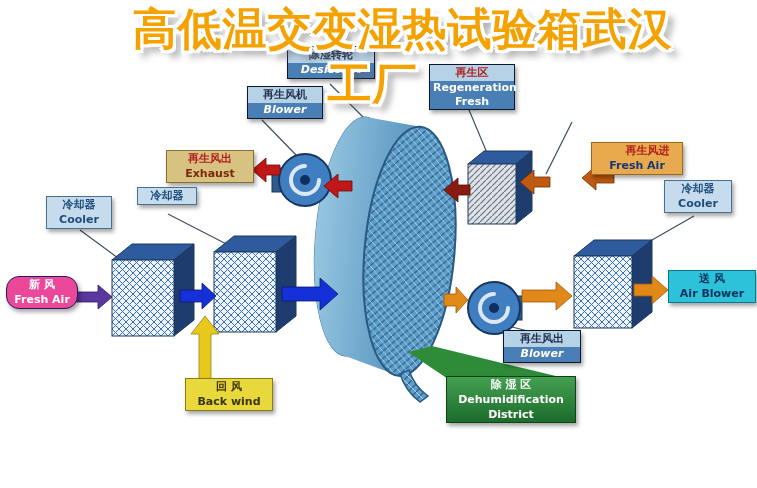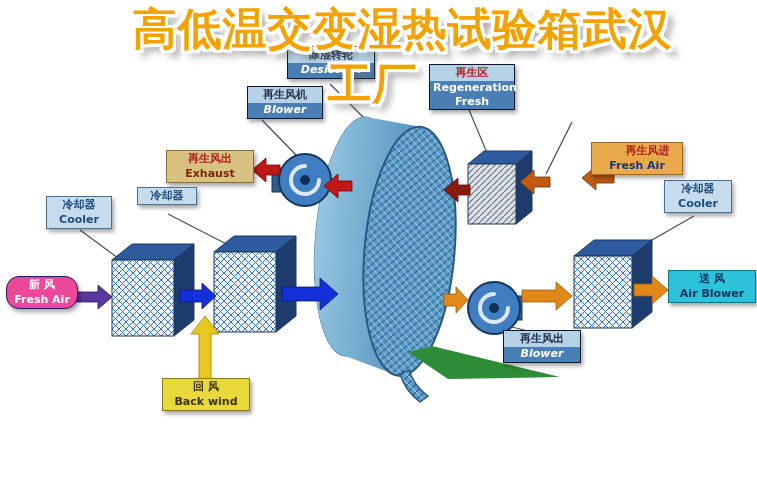--- a/index.html
+++ b/index.html
@@ -19,21 +19,21 @@
   .tan .en{color:#7a2808;}
   .orange{background:#e8aa4c;border-color:#9a6820;}
   .orange .zh{color:#b02020;margin-left:21px;}
   .orange .en{color:#14387c;}
   .pale{background:#c6dcec;border-color:#4a7090;}
   .pale .zh,.pale .en{color:#1c4c7c;}
   .purple{background:#ec4899;border-color:#241c60;border-radius:13px;}
   .purple .zh,.purple .en{color:#ffffff;}
   .cyan{background:#2cc2da;border-color:#0a7890;}
   .cyan .zh,.cyan .en{color:#08305c;}
-  .yellow{background:#e8d83c;border-color:#8a7c10;}
+  .yellow{background:#e8d83c;border-color:#8a7c10;margin-left:23px;}
   .yellow .zh,.yellow .en{color:#3a3400;}
   .green{background:linear-gradient(180deg,#44a050,#1c6c2c);border-color:#0c4418;}
   .green .zh,.green .en{color:#ffffff;}
   .title{position:absolute;left:0;right:0;top:188;text-align:center;z-index:9;
          font-weight:bold;pointer-events:none;}
   .title div{font-size:44px;letter-spacing:1px;color:#f5a200;
     text-shadow:-3px -3px 0 #fff,3px -3px 0 #fff,-3px 3px 0 #fff,3px 3px 0 #fff,
                 -3px 0 0 #fff,3px 0 0 #fff,0 -3px 0 #fff,0 3px 0 #fff,
                 7px 7px 7px rgba(90,90,90,.65);padding-left:48px;}
   .title .l2{margin-top:-4px;transform:translateX(-30px);}
@@ -204,19 +204,24 @@
   <div class="label yellow" style="left:162px;top:378px;width:86px;">
     <div class="zh">回    风</div>
     <div class="en">Back wind</div>
   </div>
 
   <div class="label blue" style="left:503px;top:330px;width:76px;">
     <div class="zh">再生风出</div>
     <div class="en">Blower</div>
   </div>
 
+  <div class="label green" style="left:446px;top:376px;width:128px;">
+    <div class="zh">除  湿  区</div>
+    <div class="en">Dehumidification</div>
+    <div class="en">District</div>
+  </div>
 
   <div class="title">
     <div class="l1">高低温交变湿热试验箱武汉</div>
     <div class="l2">工厂</div>
   </div>
 
 </div>
 
 </body></html>

